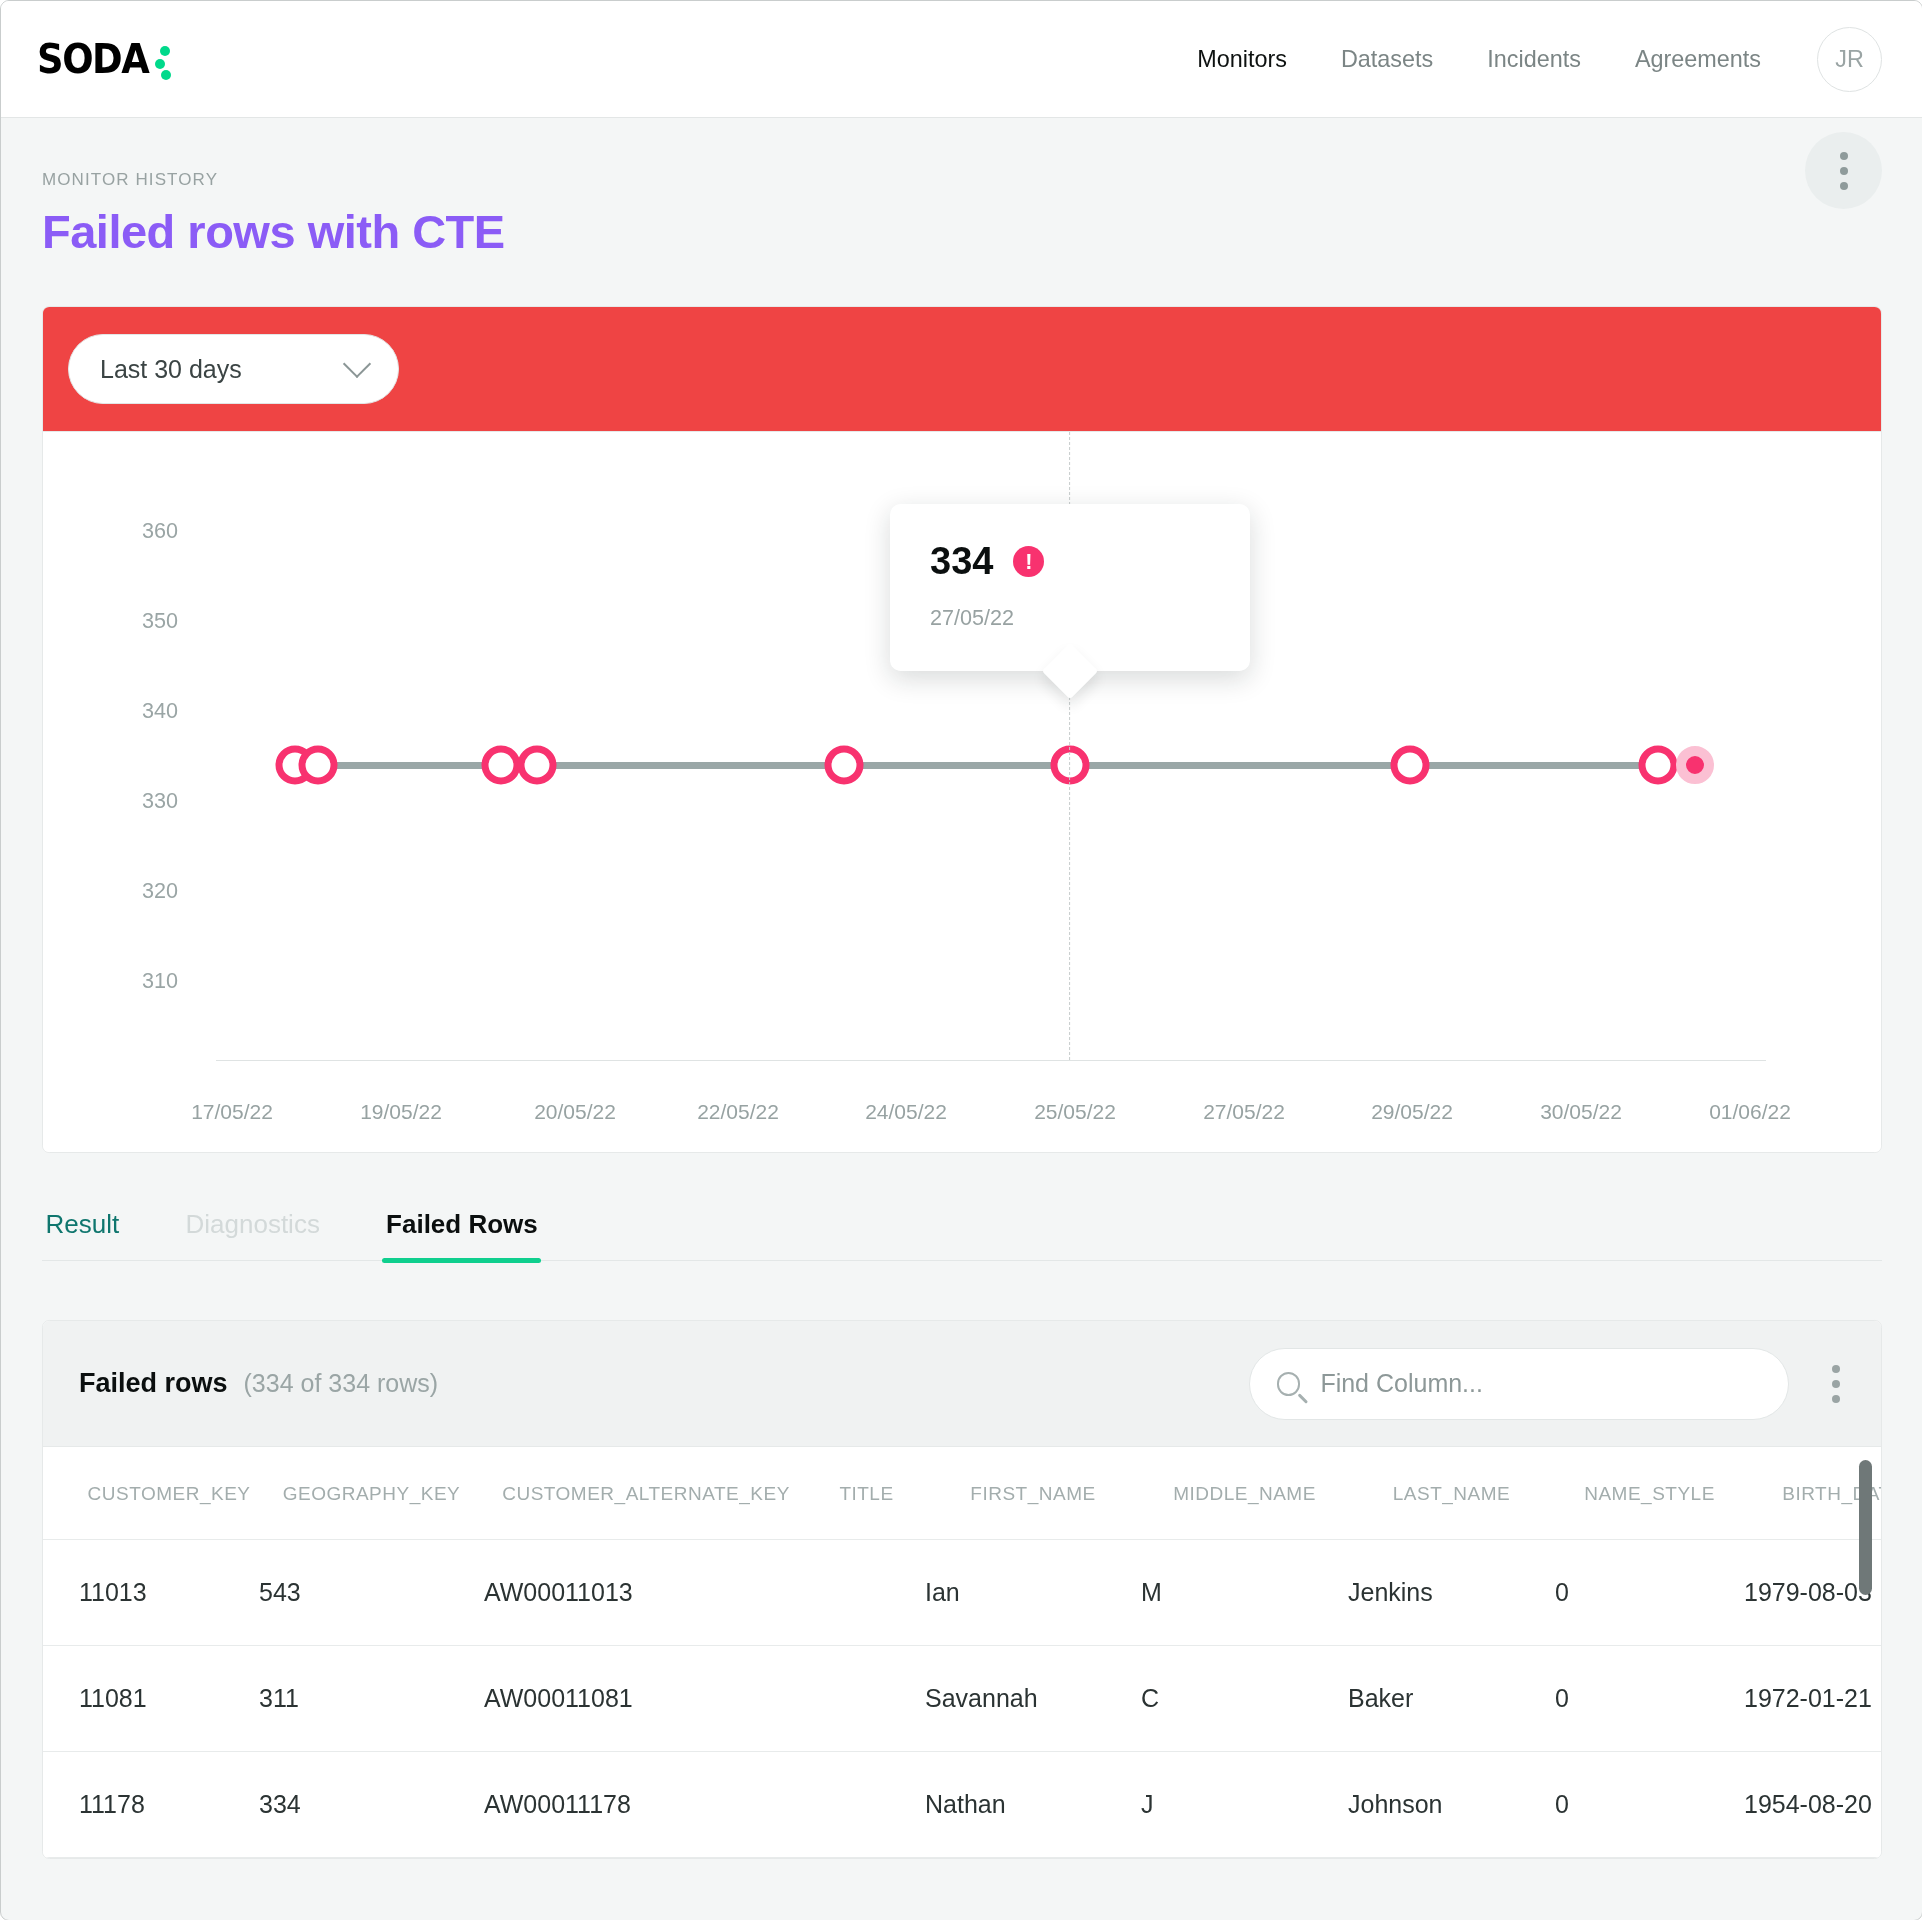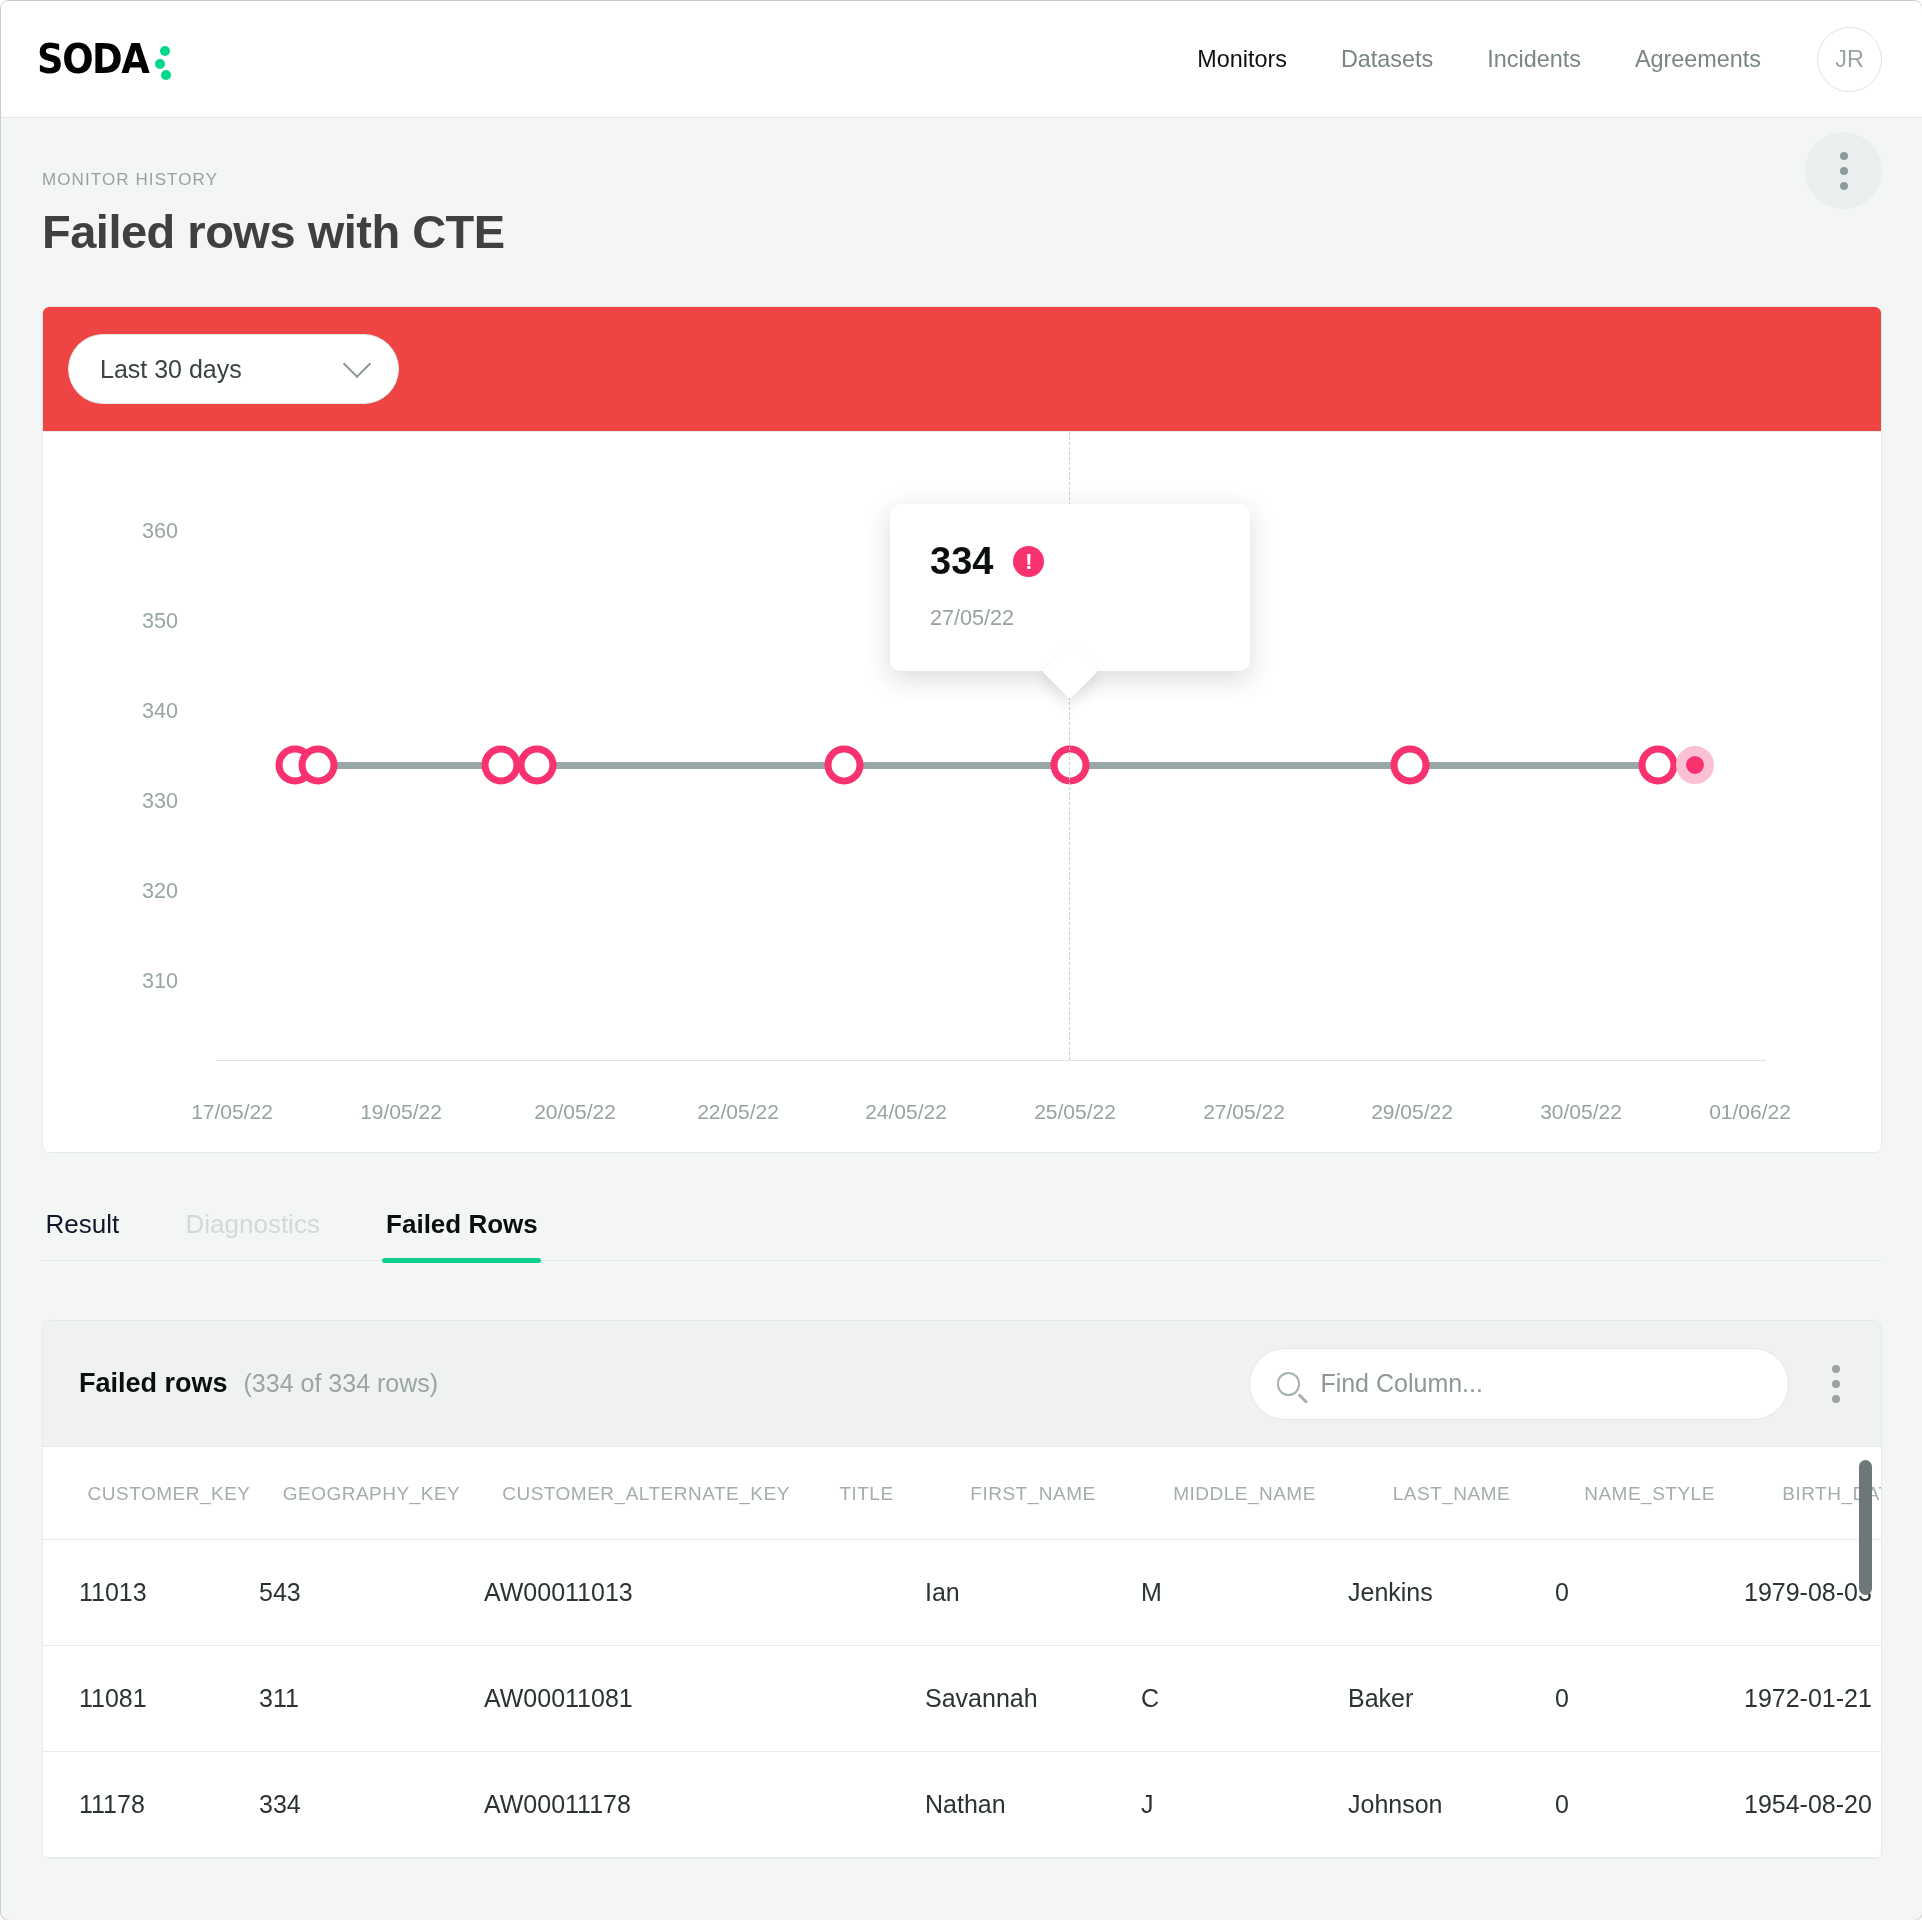--- a/index.html
+++ b/index.html
@@ -92,21 +92,21 @@
   .eyebrow {
     font-size: 17px;
     letter-spacing: 1.1px;
     color: #98a2a2;
     text-transform: uppercase;
     font-weight: 500;
   }
   .page-title {
     font-size: 47px;
     font-weight: 700;
-    color: #404040;
+    color: #8b5cf6;
     letter-spacing: -0.5px;
     margin-top: 14.4px;
   }
   .kebab-round {
     position: absolute;
     right: 40px; top: 14.4px;
     width: 77px; height: 77px;
     border-radius: 50%;
     background: #eaeeee;
     display: flex;
@@ -250,21 +250,21 @@
   .tabs {
     margin: 56px 40px 0 41px;
     display: flex;
     align-items: flex-end;
     gap: 59px;
     border-bottom: 0.9px solid #e3e7e7;
     position: relative;
   }
   .tab {
     font-size: 26px;
-    color: #0f172a;
+    color: #0f766e;
     padding: 0 3.6px 20px 3.6px;
     cursor: pointer;
     position: relative;
   }
   .tab.disabled { color: #d3d9d9; }
   .tab.active { color: #0b0f0f; font-weight: 700; }
   .tab.active::after {
     content: "";
     position: absolute;
     left: 0; right: 0; bottom: -2.7px;

